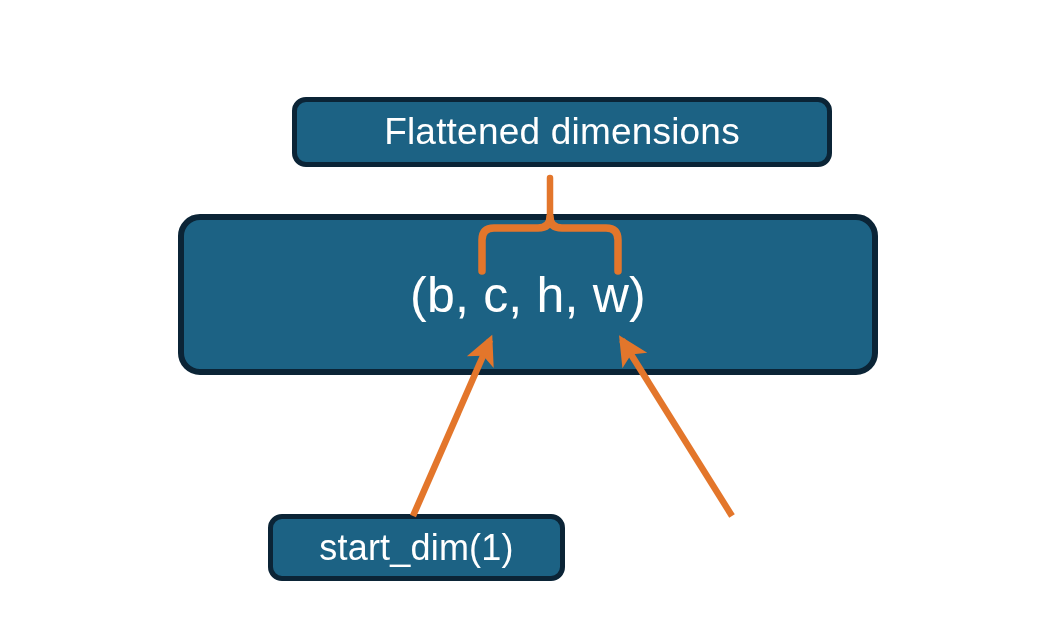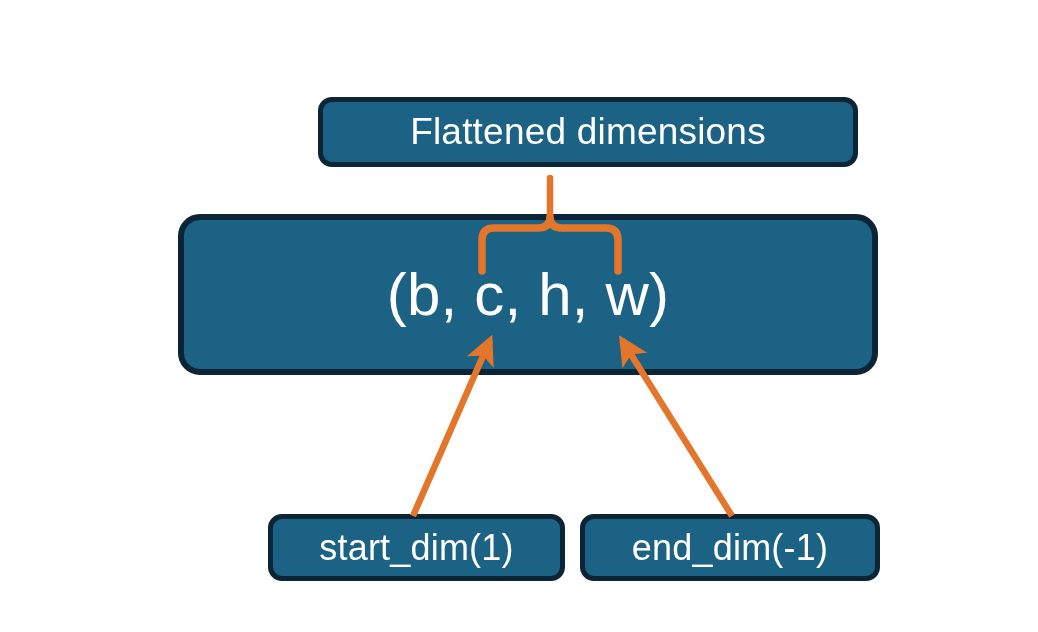--- a/index.html
+++ b/index.html
@@ -32,28 +32,27 @@
     letter-spacing: 0.2px;
     white-space: nowrap;
     z-index: 2;
   }
   #box-flattened {
     left: 292px;
     top: 97px;
     width: 540px;
     height: 70px;
     font-size: 37px;
-    margin-left: 26px;
   }
   #box-shape {
     left: 178px;
     top: 214px;
     width: 700px;
     height: 161px;
-    font-size: 60px;
+    font-size: 50px;
     border-radius: 22px;
     border-width: 6px;
   }
   #box-start-dim {
     left: 268px;
     top: 514px;
     width: 297px;
     height: 67px;
     font-size: 36px;
     text-align: right;
@@ -94,23 +93,20 @@
   </div>
 
   <div class="node-box" id="box-shape">
     <span>(b, c, h, w)</span>
   </div>
 
   <div class="node-box" id="box-start-dim">
     <span>start_dim(1)</span>
   </div>
 
-  <div class="node-box" id="box-end-dim">
-    <span>end_dim(-1)</span>
-  </div>
 
   <svg id="overlay-svg" viewBox="0 0 1038 632">
     <defs>
       <marker id="arrowhead-orange" viewBox="0 0 12 12" refX="9.2" refY="6" markerWidth="5.2" markerHeight="5.2" orient="auto-start-reverse">
         <path d="M 0.6 0.8 L 11.2 6 L 0.6 11.2 L 3.1 6 Z" fill="#E3762B"></path>
       </marker>
     </defs>
 
     <line x1="413" y1="516" x2="490" y2="340" stroke="#E3762B" stroke-width="6.5" stroke-linecap="butt" marker-end="url(#arrowhead-orange)"></line>
 

